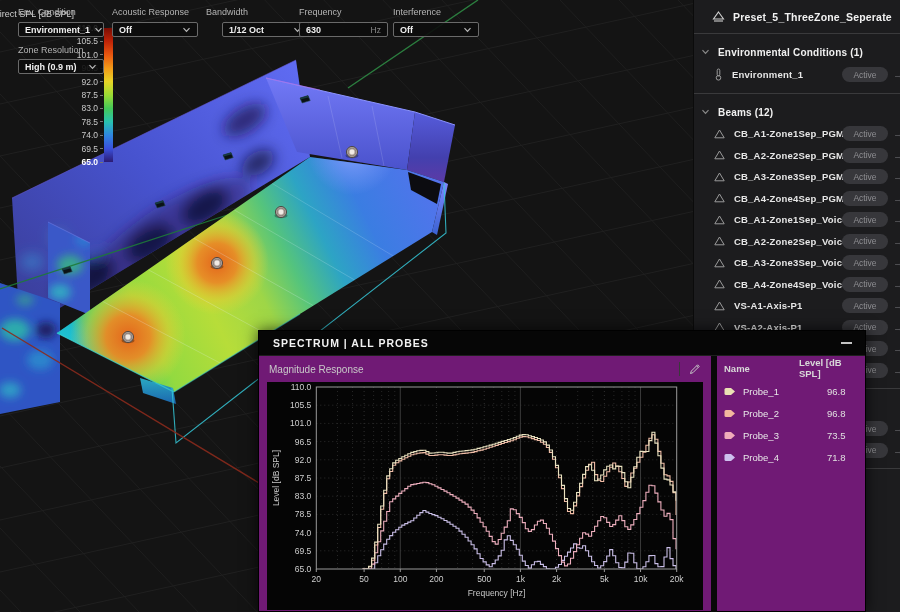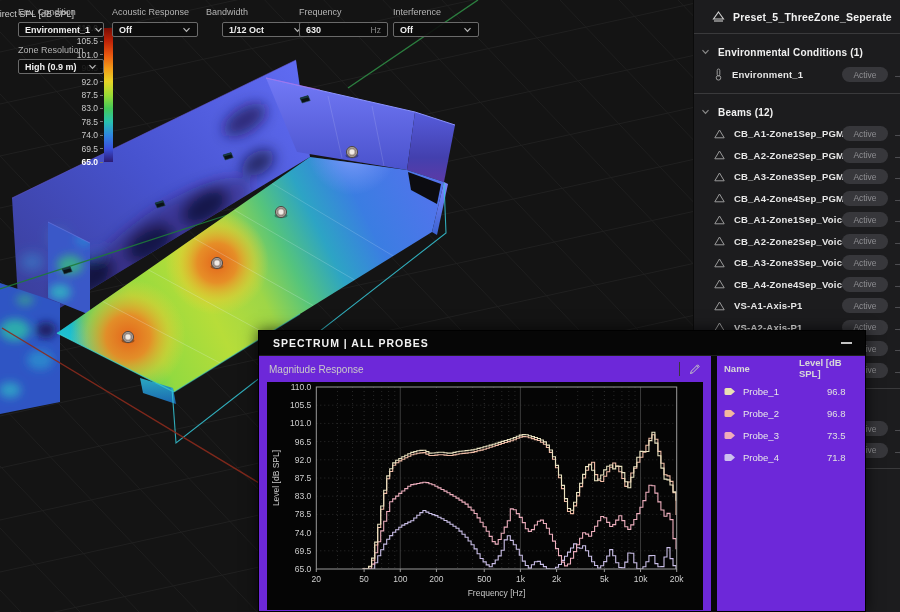--- a/index.html
+++ b/index.html
@@ -29,21 +29,21 @@
   .sb-sec{display:flex;align-items:center;height:22px;padding-top:7px;padding-left:7px;}
   .sb-sec .ttl{font-size:10px;font-weight:bold;color:#f0f0f0;margin-left:8px;letter-spacing:.2px;}
   .sb-item{display:flex;align-items:center;height:21.5px;padding-left:20px;position:relative;}
   .sb-item .lbl{font-size:9.5px;font-weight:bold;color:#e6e6e6;margin-left:9px;letter-spacing:.2px;}
   .sb-badge{position:absolute;left:148px;width:46px;height:15px;border-radius:8px;background:#37373b;
     display:flex;align-items:center;justify-content:center;font-size:8.5px;color:#8f8f93;}
   .sb-arrow{position:absolute;left:199px;color:#7c7c80;font-size:11px;line-height:1;}
   .sb-div{border-bottom:1px solid #3a3a3c;margin-top:7px;}
   .sb-env-item{height:23px;}
   
-  #panel{position:absolute;left:258px;top:330px;width:608px;height:282px;background:#6d28d9;
+  #panel{position:absolute;left:258px;top:330px;width:608px;height:282px;background:#701a75;
     border:1px solid #000;box-sizing:border-box;z-index:5;box-shadow:0 0 14px rgba(0,0,0,.7);}
   #panel-titlebar{height:24px;background:#060606;display:flex;align-items:center;border-bottom:1px solid #1f1f1f;}
   #panel-title{font-size:10.5px;font-weight:bold;letter-spacing:1px;color:#f2f2f2;padding-left:14px;flex:1;}
   #panel-min{width:22px;height:18px;display:flex;align-items:center;justify-content:center;margin-right:8px;cursor:pointer;}
   #panel-min div{width:11px;height:2px;background:#c4c4c4;}
   #panel-body{display:flex;height:256px;}
   #chart-section{width:452px;position:relative;}
   #chart-header{height:26px;display:flex;align-items:center;}
   #chart-header .lbl{font-size:10px;color:#c9c9c9;padding-left:10px;flex:1;}
   #chart-header .vdiv{width:1px;height:14px;background:#3a3a3a;margin-right:9px;}

